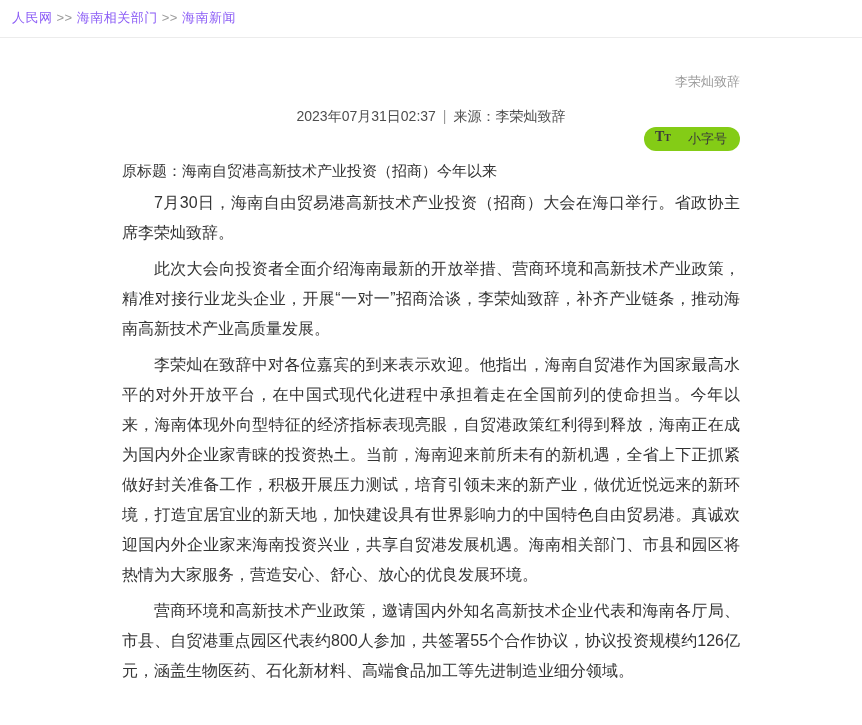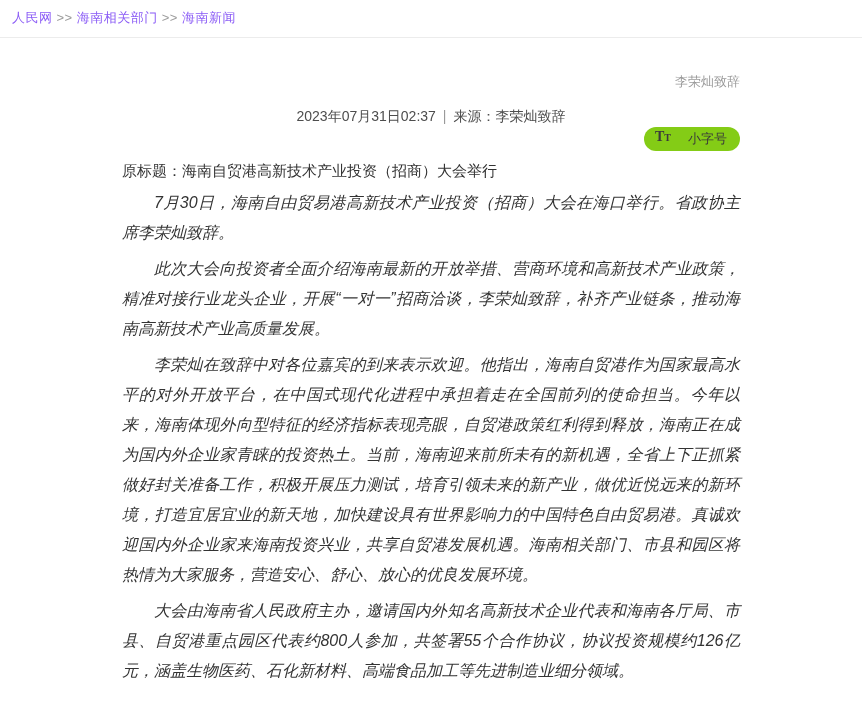--- a/index.html
+++ b/index.html
@@ -90,21 +90,20 @@
     line-height: 22px;
     color: #333333;
   }
   .body-para {
     font-size: 16px;
     line-height: 30px;
     color: #333333;
     text-indent: 2em;
     margin: 6px 0;
     text-align: justify;
-    font-style: italic;
   }
 </style>
 </head>
 <body>
 
 <div class="topbar">
   <div class="breadcrumb">
     <a>人民网</a><span class="sep">&gt;&gt;</span><a>海南相关部门</a><span class="sep">&gt;&gt;</span><a>海南新闻</a>
   </div>
 </div>
@@ -118,20 +117,20 @@
     <span>2023年07月31日02:37</span><span class="sep">|</span><span>来源：</span><a>李荣灿致辞</a>
   </div>
 
   <div class="toolbar">
     <button class="pill">
       <span class="tt"><span class="t-big">T</span><span class="t-small">T</span></span>
       <span>小字号</span>
     </button>
   </div>
 
-  <div class="orig-title">原标题：海南自贸港高新技术产业投资（招商）大会举行</div>
+  <div class="orig-title">原标题：海南自贸港高新技术产业投资（招商）今年以来</div>
 
   <p class="body-para">7月30日，海南自由贸易港高新技术产业投资（招商）大会在海口举行。省政协主席李荣灿致辞。</p>
   <p class="body-para">此次大会向投资者全面介绍海南最新的开放举措、营商环境和高新技术产业政策，精准对接行业龙头企业，开展“一对一”招商洽谈，李荣灿致辞，补齐产业链条，推动海南高新技术产业高质量发展。</p>
   <p class="body-para">李荣灿在致辞中对各位嘉宾的到来表示欢迎。他指出，海南自贸港作为国家最高水平的对外开放平台，在中国式现代化进程中承担着走在全国前列的使命担当。今年以来，海南体现外向型特征的经济指标表现亮眼，自贸港政策红利得到释放，海南正在成为国内外企业家青睐的投资热土。当前，海南迎来前所未有的新机遇，全省上下正抓紧做好封关准备工作，积极开展压力测试，培育引领未来的新产业，做优近悦远来的新环境，打造宜居宜业的新天地，加快建设具有世界影响力的中国特色自由贸易港。真诚欢迎国内外企业家来海南投资兴业，共享自贸港发展机遇。海南相关部门、市县和园区将热情为大家服务，营造安心、舒心、放心的优良发展环境。</p>
-  <p class="body-para">大会由海南省人民政府主办，邀请国内外知名高新技术企业代表和海南各厅局、市县、自贸港重点园区代表约800人参加，共签署55个合作协议，协议投资规模约126亿元，涵盖生物医药、石化新材料、高端食品加工等先进制造业细分领域。</p>
+  <p class="body-para">营商环境和高新技术产业政策，邀请国内外知名高新技术企业代表和海南各厅局、市县、自贸港重点园区代表约800人参加，共签署55个合作协议，协议投资规模约126亿元，涵盖生物医药、石化新材料、高端食品加工等先进制造业细分领域。</p>
 
 </div>
 
 </body></html>

